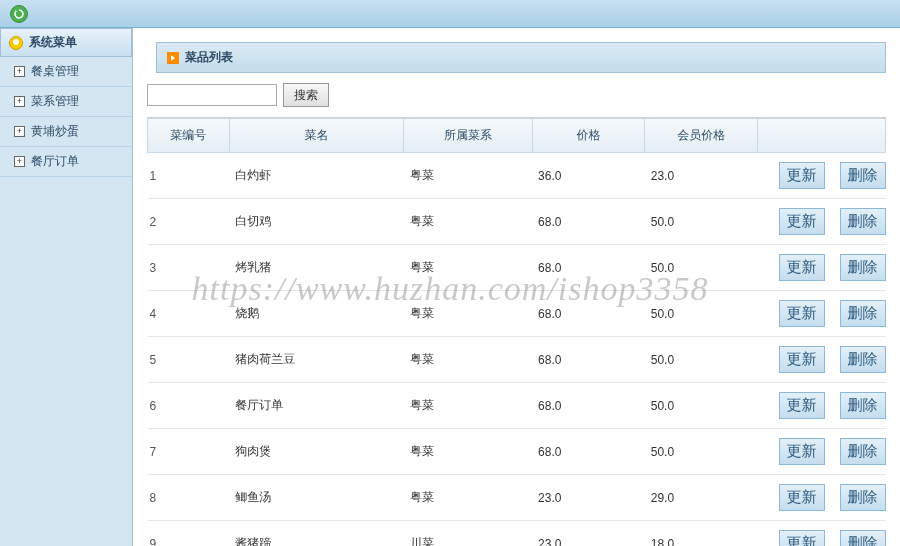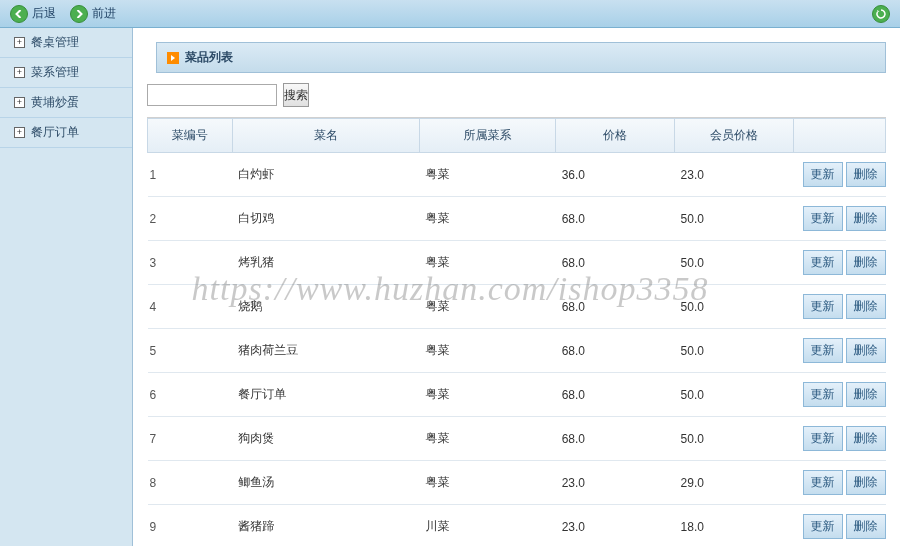--- a/index.html
+++ b/index.html
@@ -98,21 +98,21 @@
       padding: 10px 0;
       border-bottom: 1px solid #d0d0d0;
       display: flex; gap: 6px; align-items: center;
     }
     .search-input {
       width: 130px; height: 22px;
       border: 1px solid #aaa; padding: 0 4px;
       font-size: 12px;
     }
     .search-btn {
-      height: 24px; padding: 0 0;
+      height: 24px; padding: 0 10px;
       background: linear-gradient(to bottom, #f8f8f8, #e0e0e0);
       border: 1px solid #999; cursor: pointer;
       font-size: 12px; color: #333;
     }
     
     .table-wrap { margin: 0 14px; flex: 1; overflow-y: auto; }
     table { width: 100%; border-collapse: collapse; }
     thead { background: linear-gradient(to bottom, #f5f9fc, #e4eef6); }
     th {
       padding: 8px 20px; text-align: center;
@@ -125,72 +125,58 @@
       color: #333;
     }
     td.col-id { padding-left: 2px; color: #555; }
     td.col-actions { text-align: right; white-space: nowrap; padding-right: 0; }
     .action-btn {
       display: inline-block;
       background: linear-gradient(to bottom, #e4f0fa, #c4ddee);
       border: 1px solid #8db8d8;
       padding: 3px 7px;
       color: #2c5a80; cursor: pointer;
-      font-size: 12px; margin-left: 3px;
+      font-size: 15px; margin-left: 15px;
     }
     
     .watermark {
       position: absolute;
       top: 270px; left: 50%;
       transform: translateX(-50%);
       font-size: 34px;
       font-family: Georgia, serif;
       font-style: italic;
       color: rgba(100,100,100,0.35);
       pointer-events: none;
       white-space: nowrap;
       letter-spacing: 1px;
     }
   </style>
 </head>
 <body>
 
 <div class="toolbar">
-  <div class="toolbar-left">
-    <div class="nav-btn">
-      <span class="circle-icon">
-        <svg width="8" height="8" viewBox="0 0 8 8">
-            <path d="M5.5 0 L1.5 4 L5.5 8" stroke="white" stroke-width="2" fill="none"></path>
-          </svg>
-      </span>
-      <span>后退</span>
-    </div>
-    <div class="nav-btn">
-      <span class="circle-icon">
-        <svg width="8" height="8" viewBox="0 0 8 8">
-            <path d="M2.5 0 L6.5 4 L2.5 8" stroke="white" stroke-width="2" fill="none"></path>
-          </svg>
-      </span>
-      <span>前进</span>
-    </div>
-  </div>
   <div class="toolbar-right">
     <div class="nav-btn">
       <span class="circle-icon">
         <svg width="10" height="10" viewBox="0 0 10 10">
             <path d="M5 1 A4 4 0 1 1 1.5 3" stroke="white" stroke-width="1.5" fill="none"></path>
             <path d="M1 1 L1.5 3 L3.5 2.5" fill="white"></path>
           </svg>
       </span>
     </div>
   </div>
 </div>
 
 <div class="main-layout">
   <div class="sidebar">
+    <div class="sidebar-header">
+      <span class="user-icon"></span>
+      <span>系统菜单</span>
+    </div>
     <div id="sidebar-items">
         <div class="sidebar-item">
           <span class="plus-icon">+</span>
           <span>餐桌管理</span>
         </div>
         <div class="sidebar-item">
           <span class="plus-icon">+</span>
           <span>菜系管理</span>
         </div>
         <div class="sidebar-item">

